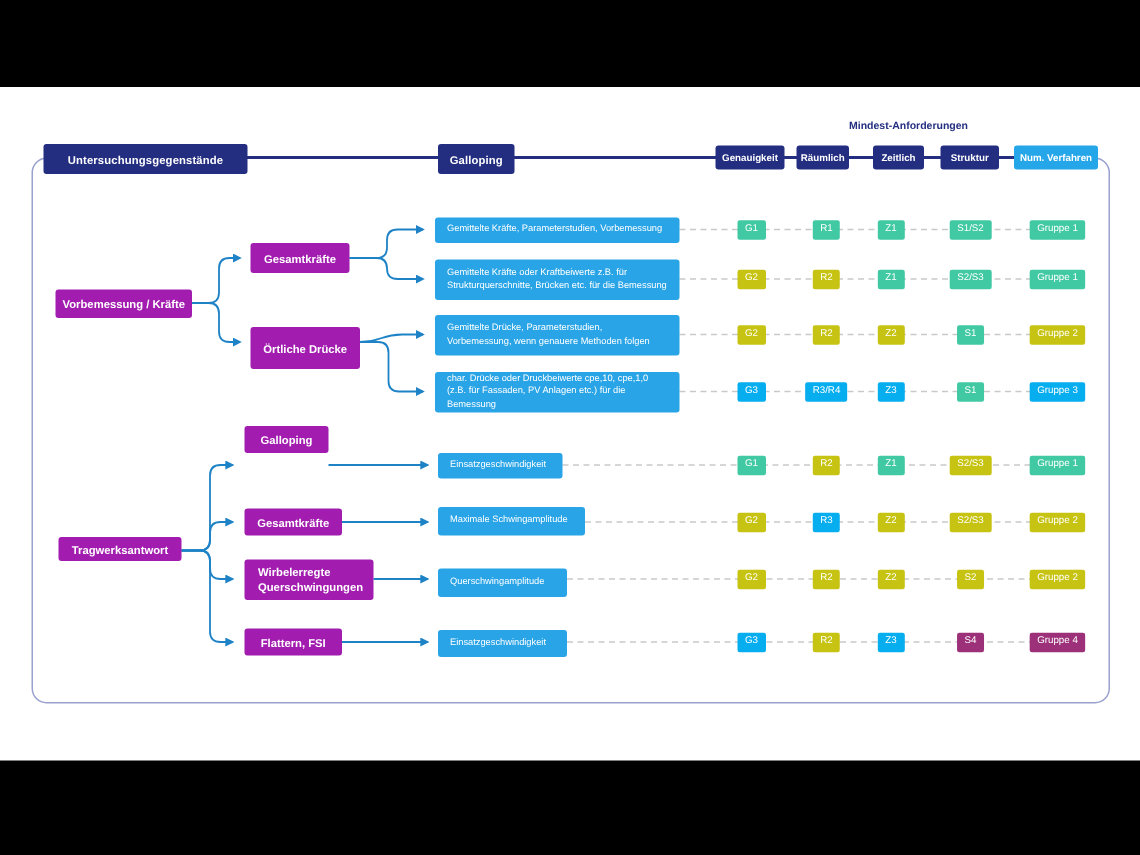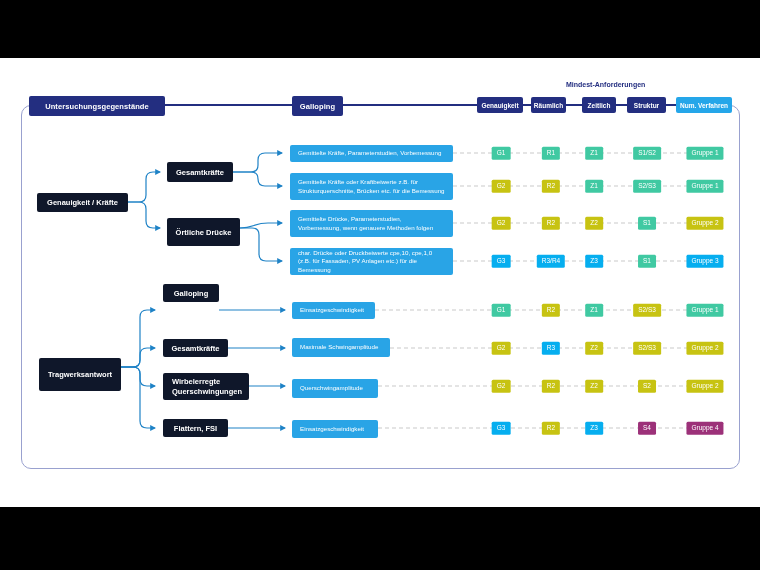--- a/index.html
+++ b/index.html
@@ -17,21 +17,21 @@
   svg.wires{position:absolute;left:0;top:0;z-index:2;pointer-events:none;}
   .box{
     position:absolute;box-sizing:border-box;color:#fff;display:flex;align-items:center;
     justify-content:center;text-align:center;border-radius:2px;z-index:3;overflow:hidden;
   }
   .hdr{background:#232e80;font-weight:bold;font-size:7.5px;letter-spacing:.1px;}
   .colhead{font-weight:bold;font-size:6.5px;}
   .reqtitle{
     position:absolute;left:566px;top:81px;color:#232e80;font-weight:bold;font-size:7px;z-index:3;
   }
-  .node{background:#0f172a;font-weight:bold;font-size:7.5px;}
+  .node{background:#a21caf;font-weight:bold;font-size:7.5px;}
   .node.leftal{justify-content:flex-start;text-align:left;padding-left:9px;line-height:1.25;}
   .ex{
     background:#29a4e6;font-size:6.2px;justify-content:flex-start;text-align:left;
     padding:2px 8px;line-height:1.35;
   }
   .chip{
     position:absolute;transform:translate(-50%,-50%);color:#fff;font-size:6.5px;
     padding:3px 5px;border-radius:1.5px;white-space:nowrap;z-index:3;line-height:1;
   }
   .cG{left:501px}.cR{left:551px}.cZ{left:594px}.cS{left:647px}.cGr{left:705px}
@@ -87,25 +87,25 @@
   <div class="box hdr" style="left:29px;top:96px;width:136px;height:20px;">Untersuchungsgegenstände</div>
 
   <div class="box hdr" style="left:292px;top:96px;width:51px;height:20px;">Galloping</div>
 
   <div class="box colhead" style="left: 477px; top: 97px; width: 46px; height: 16px; background: rgb(35, 46, 128);">Genauigkeit</div>
   <div class="box colhead" style="left: 531px; top: 97px; width: 35px; height: 16px; background: rgb(35, 46, 128);">Räumlich</div>
   <div class="box colhead" style="left: 582px; top: 97px; width: 34px; height: 16px; background: rgb(35, 46, 128);">Zeitlich</div>
   <div class="box colhead" style="left: 627px; top: 97px; width: 39px; height: 16px; background: rgb(35, 46, 128);">Struktur</div>
   <div class="box colhead" style="left: 676px; top: 97px; width: 56px; height: 16px; background: rgb(37, 166, 233);">Num. Verfahren</div>
 
-  <div class="box node" style="left:37px;top:193px;width:91px;height:19px;">Genauigkeit / Kräfte</div>
+  <div class="box node" style="left:37px;top:193px;width:91px;height:19px;">Vorbemessung / Kräfte</div>
   <div class="box node" style="left:167px;top:162px;width:66px;height:20px;">Gesamtkräfte</div>
   <div class="box node" style="left:167px;top:218px;width:73px;height:28px;">Örtliche Drücke</div>
 
-  <div class="box node" style="left:39px;top:358px;width:82px;height:33px;">Tragwerksantwort</div>
+  <div class="box node" style="left:39px;top:358px;width:82px;height:16px;">Tragwerksantwort</div>
   <div class="box node" style="left:163px;top:284px;width:56px;height:18px;">Galloping</div>
   <div class="box node" style="left:163px;top:339px;width:65px;height:18px;">Gesamtkräfte</div>
   <div class="box node leftal" style="left:163px;top:373px;width:86px;height:27px;">Wirbelerregte Querschwingungen</div>
   <div class="box node" style="left:163px;top:419px;width:65px;height:18px;">Flattern, FSI</div>
 
   <div class="box ex" style="left:290px;top:145px;width:163px;height:17px;">Gemittelte Kräfte, Parameterstudien, Vorbemessung</div>
   <div class="box ex" style="left:290px;top:173px;width:163px;height:27px;">Gemittelte Kräfte oder Kraftbeiwerte z.B. für Strukturquerschnitte, Brücken etc. für die Bemessung</div>
   <div class="box ex" style="left:290px;top:210px;width:163px;height:27px;">Gemittelte Drücke, Parameterstudien, Vorbemessung, wenn genauere Methoden folgen</div>
   <div class="box ex" style="left:290px;top:248px;width:163px;height:27px;">char. Drücke oder Druckbeiwerte cpe,10, cpe,1,0 (z.B. für Fassaden, PV Anlagen etc.) für die Bemessung</div>
   <div class="box ex" style="left:292px;top:302px;width:83px;height:17px;">Einsatzgeschwindigkeit</div>

